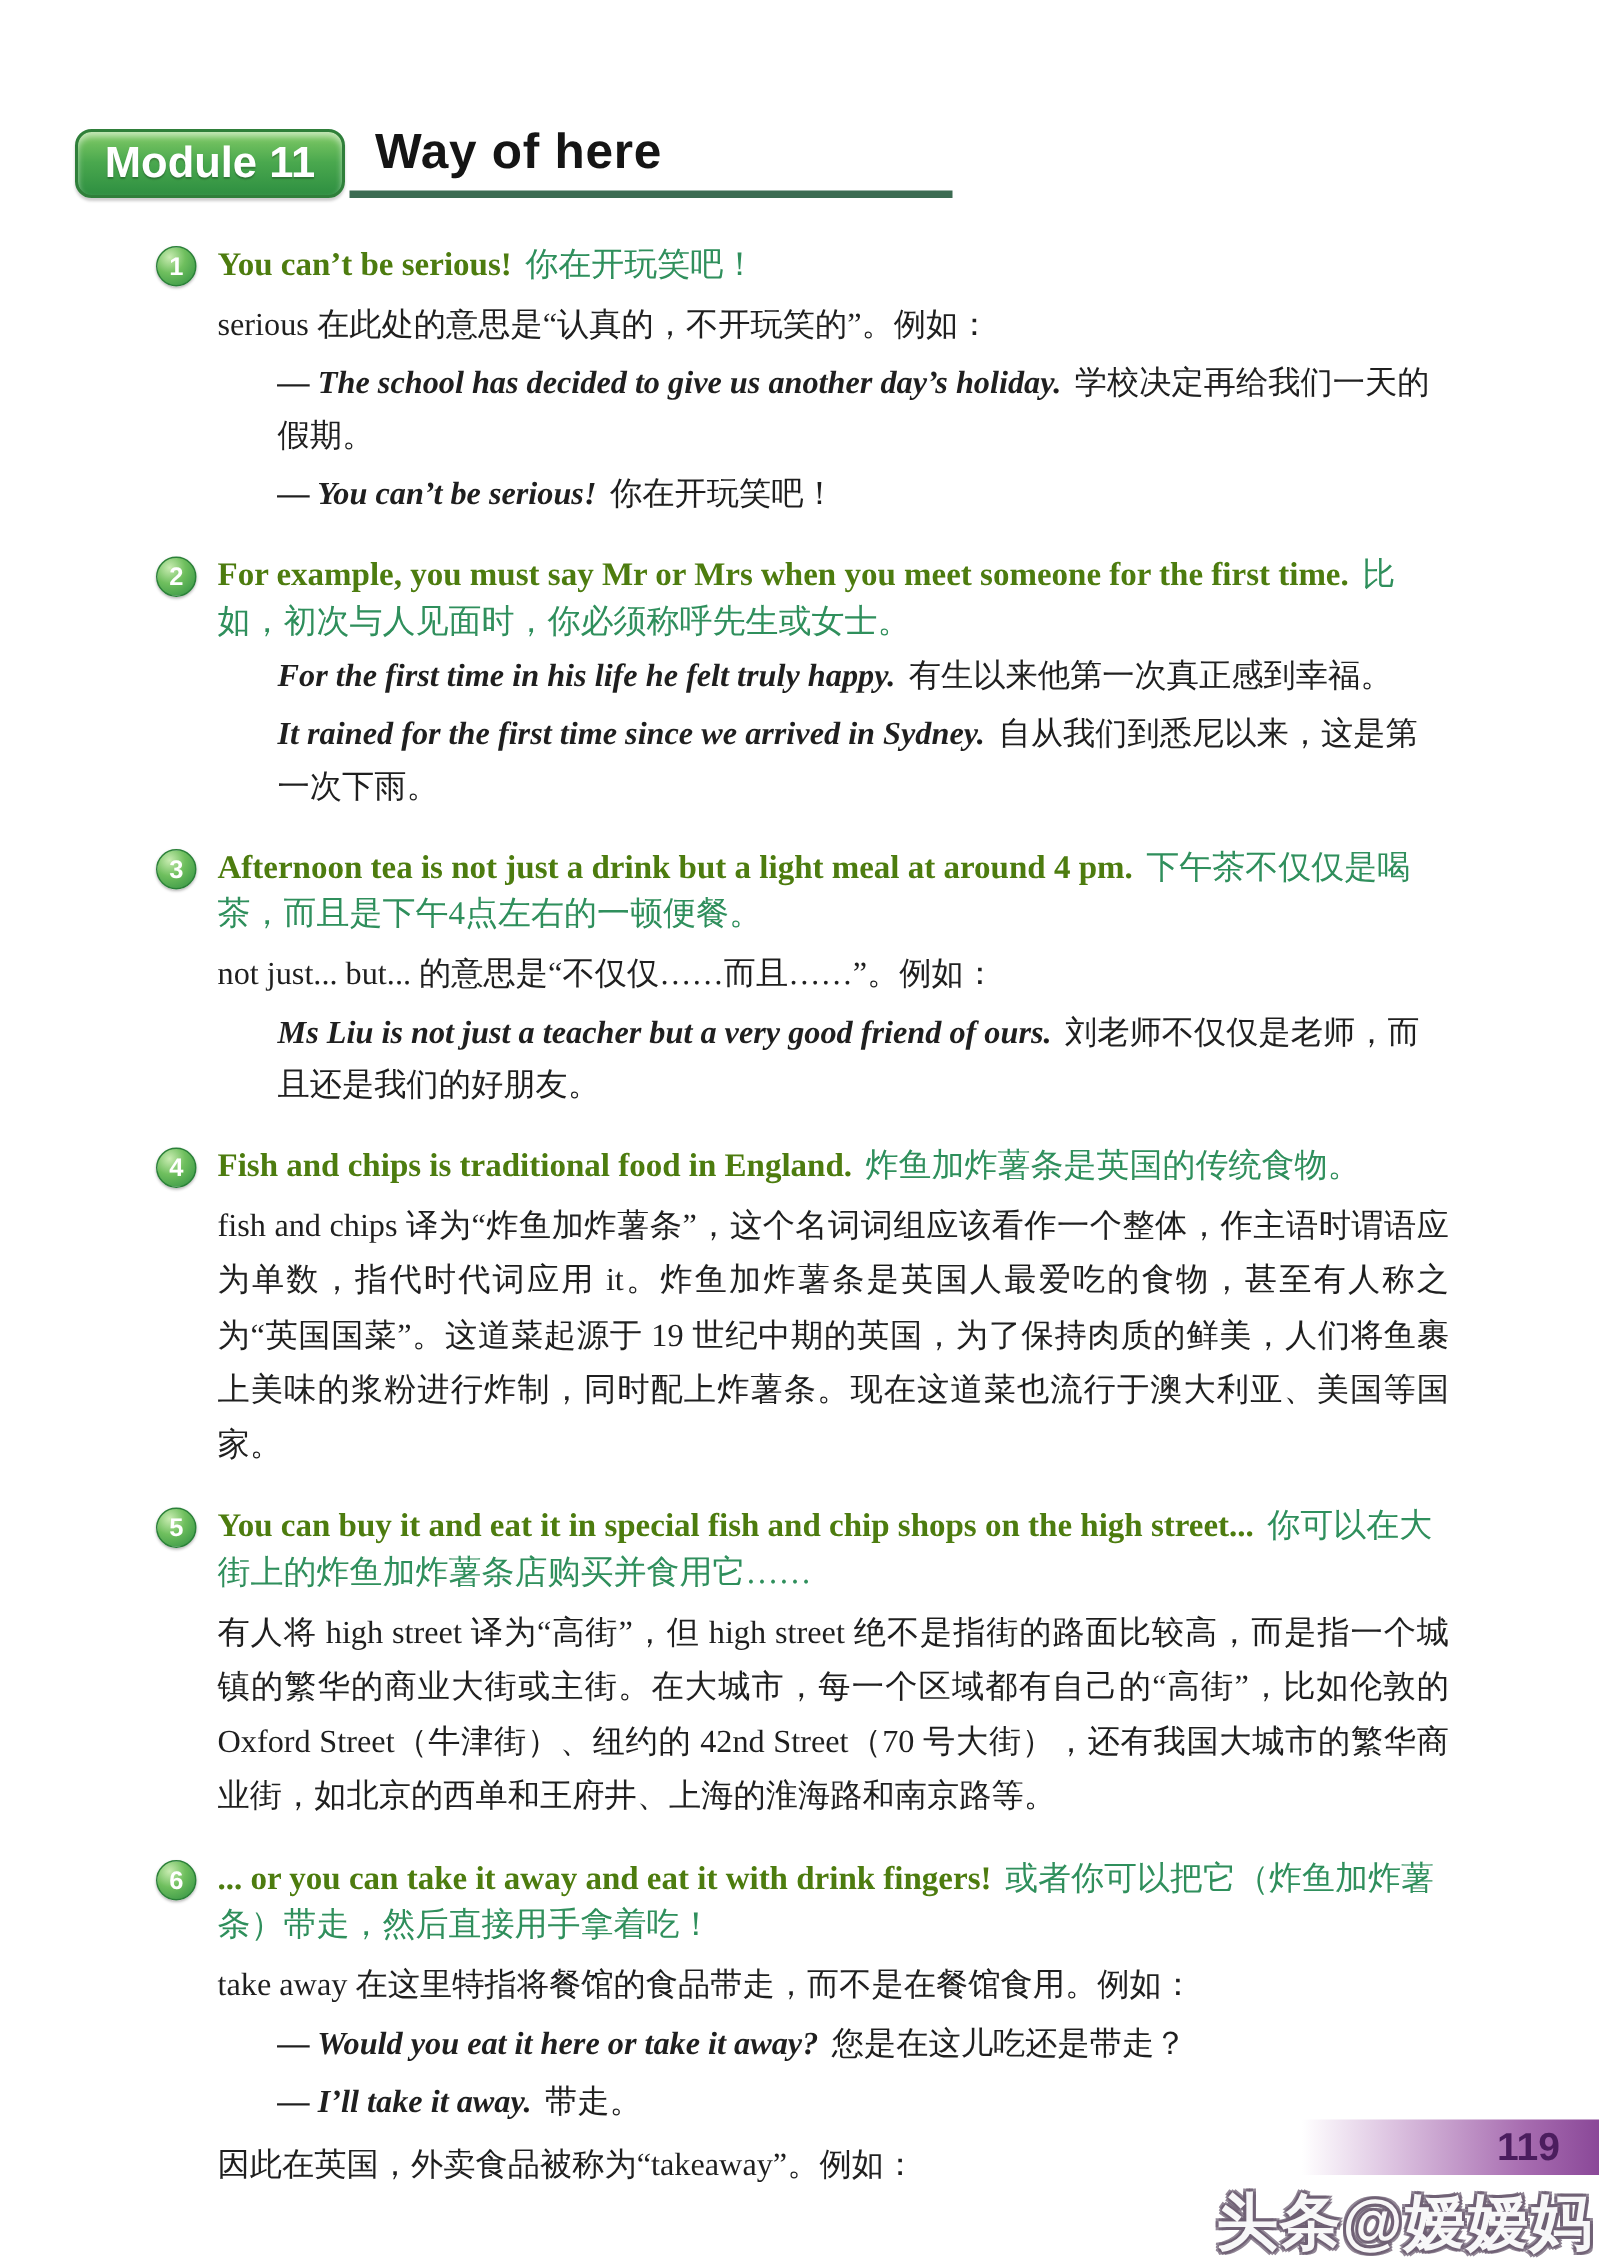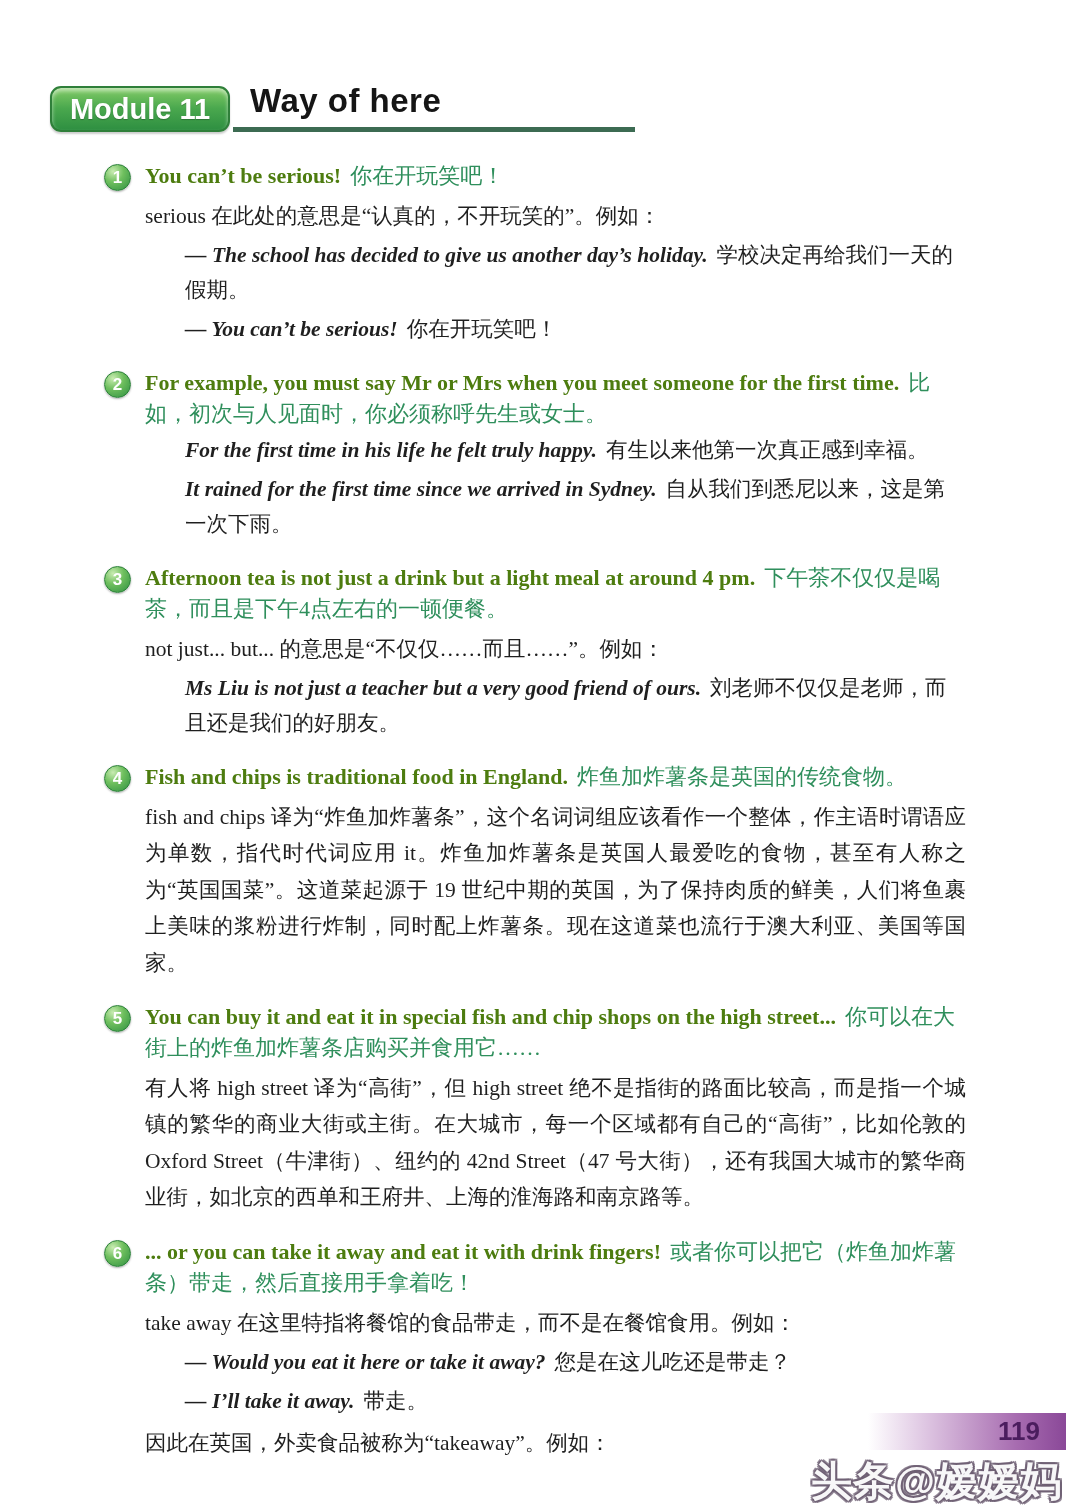--- a/index.html
+++ b/index.html
@@ -113,21 +113,21 @@
 
     <section class="item">
       <span class="num-badge">4</span>
       <p class="heading"><b class="en">Fish and chips is traditional food in England.</b><span class="zh">炸鱼加炸薯条是英国的传统食物。</span></p>
       <p class="exp">fish and chips 译为“炸鱼加炸薯条”，这个名词词组应该看作一个整体，作主语时谓语应为单数，指代时代词应用 it。炸鱼加炸薯条是英国人最爱吃的食物，甚至有人称之为“英国国菜”。这道菜起源于 19 世纪中期的英国，为了保持肉质的鲜美，人们将鱼裹上美味的浆粉进行炸制，同时配上炸薯条。现在这道菜也流行于澳大利亚、美国等国家。</p>
     </section>
 
     <section class="item">
       <span class="num-badge">5</span>
       <p class="heading"><b class="en">You can buy it and eat it in special fish and chip shops on the high street...</b><span class="zh">你可以在大街上的炸鱼加炸薯条店购买并食用它……</span></p>
-      <p class="exp">有人将 high street 译为“高街”，但 high street 绝不是指街的路面比较高，而是指一个城镇的繁华的商业大街或主街。在大城市，每一个区域都有自己的“高街”，比如伦敦的 Oxford Street（牛津街）、纽约的 42nd Street（47 号大街），还有我国大城市的繁华商业街，如北京的西单和王府井、上海的淮海路和南京路等。</p>
+      <p class="exp">有人将 high street 译为“高街”，但 high street 绝不是指街的路面比较高，而是指一个城镇的繁华的商业大街或主街。在大城市，每一个区域都有自己的“高街”，比如伦敦的 Oxford Street（牛津街）、纽约的 42nd Street（70 号大街），还有我国大城市的繁华商业街，如北京的西单和王府井、上海的淮海路和南京路等。</p>
     </section>
 
     <section class="item">
       <span class="num-badge">6</span>
       <p class="heading"><b class="en">... or you can take it away and eat it with drink fingers!</b><span class="zh">或者你可以把它（炸鱼加炸薯条）带走，然后直接用手拿着吃！</span></p>
       <p class="exp">take away 在这里特指将餐馆的食品带走，而不是在餐馆食用。例如：</p>
       <p class="example"><i class="ex-en">— Would you eat it here or take it away?</i><span class="ex-zh">您是在这儿吃还是带走？</span></p>
       <p class="example"><i class="ex-en">— I’ll take it away.</i><span class="ex-zh">带走。</span></p>
       <p class="exp">因此在英国，外卖食品被称为“takeaway”。例如：</p>
       <p class="example"></p>

